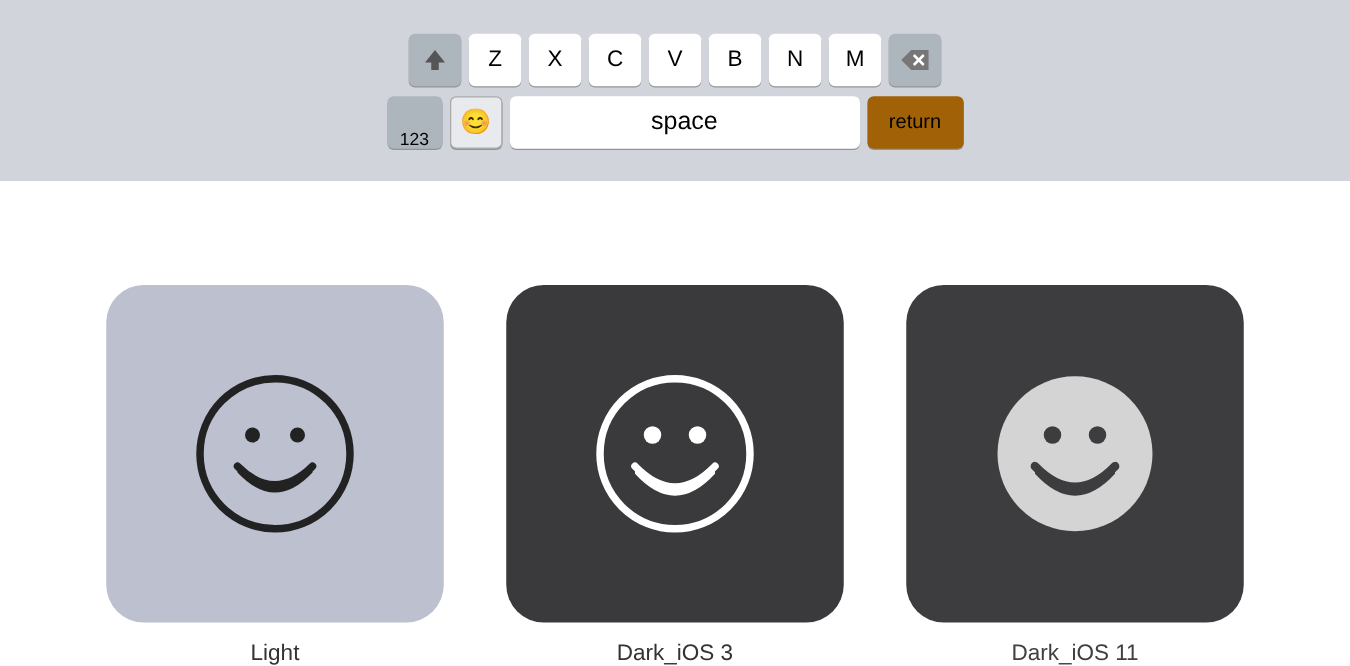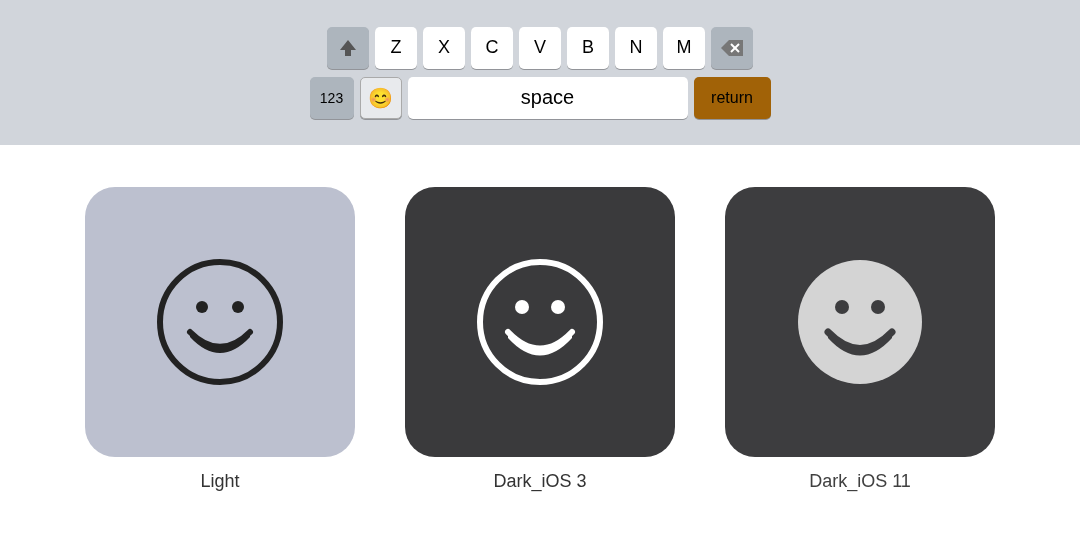--- a/index.html
+++ b/index.html
@@ -66,20 +66,21 @@
 
     .key-backspace {
       width: 42px;
       height: 42px;
     }
 
     .key-123 {
       width: 44px;
       height: 42px;
       font-size: 14px;
+      align-items: flex-end;
     }
 
     .key-emoji {
       width: 42px;
       height: 42px;
       font-size: 20px;
       background: #e8eaed;
       border: 1px solid #aaa;
     }
 
@@ -98,21 +99,21 @@
 
     
     .main-content {
       position: absolute;
       top: 145px;
       left: 0;
       right: 0;
       bottom: 0;
       background: #ffffff;
       display: flex;
-      align-items: center;
+      align-items: flex-end;
       justify-content: center;
       gap: 50px;
     }
 
     .theme-item {
       display: flex;
       flex-direction: column;
       align-items: center;
       gap: 14px;
     }

